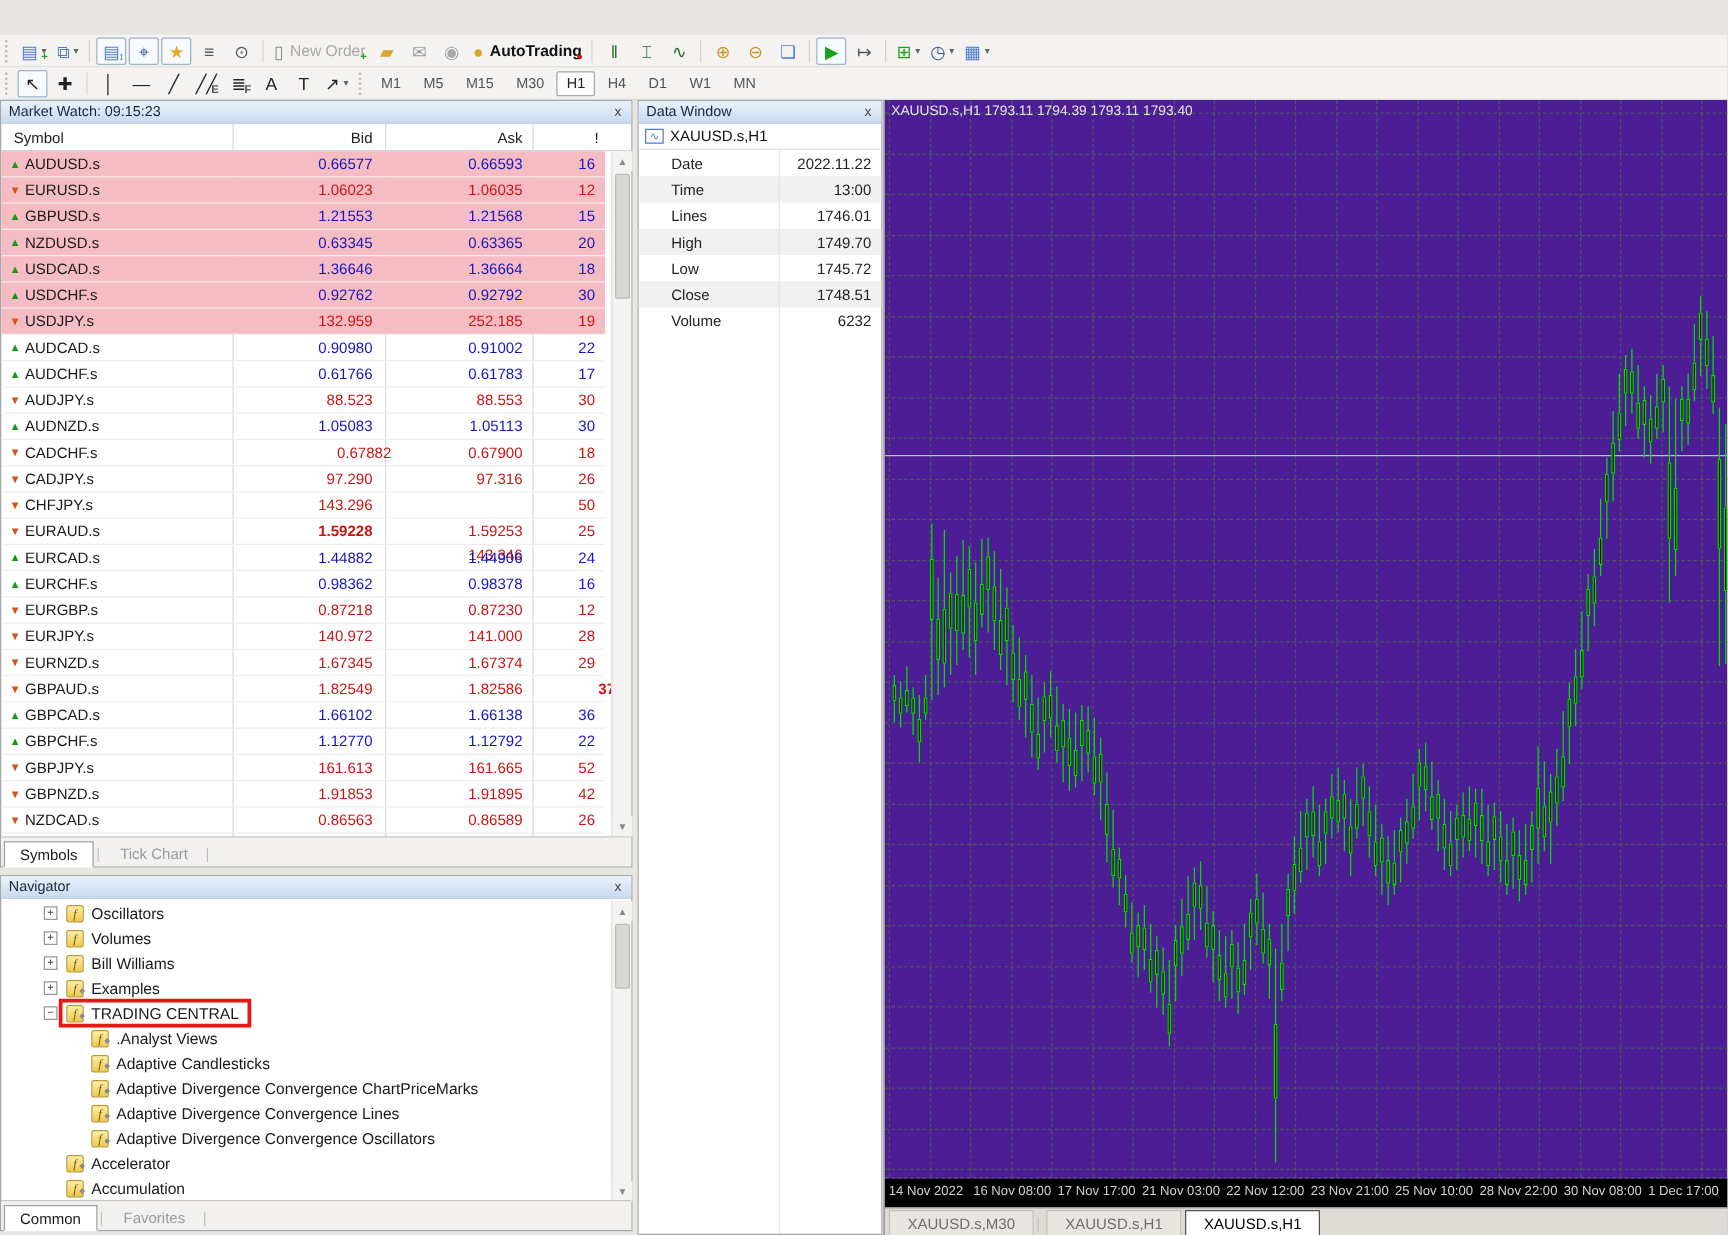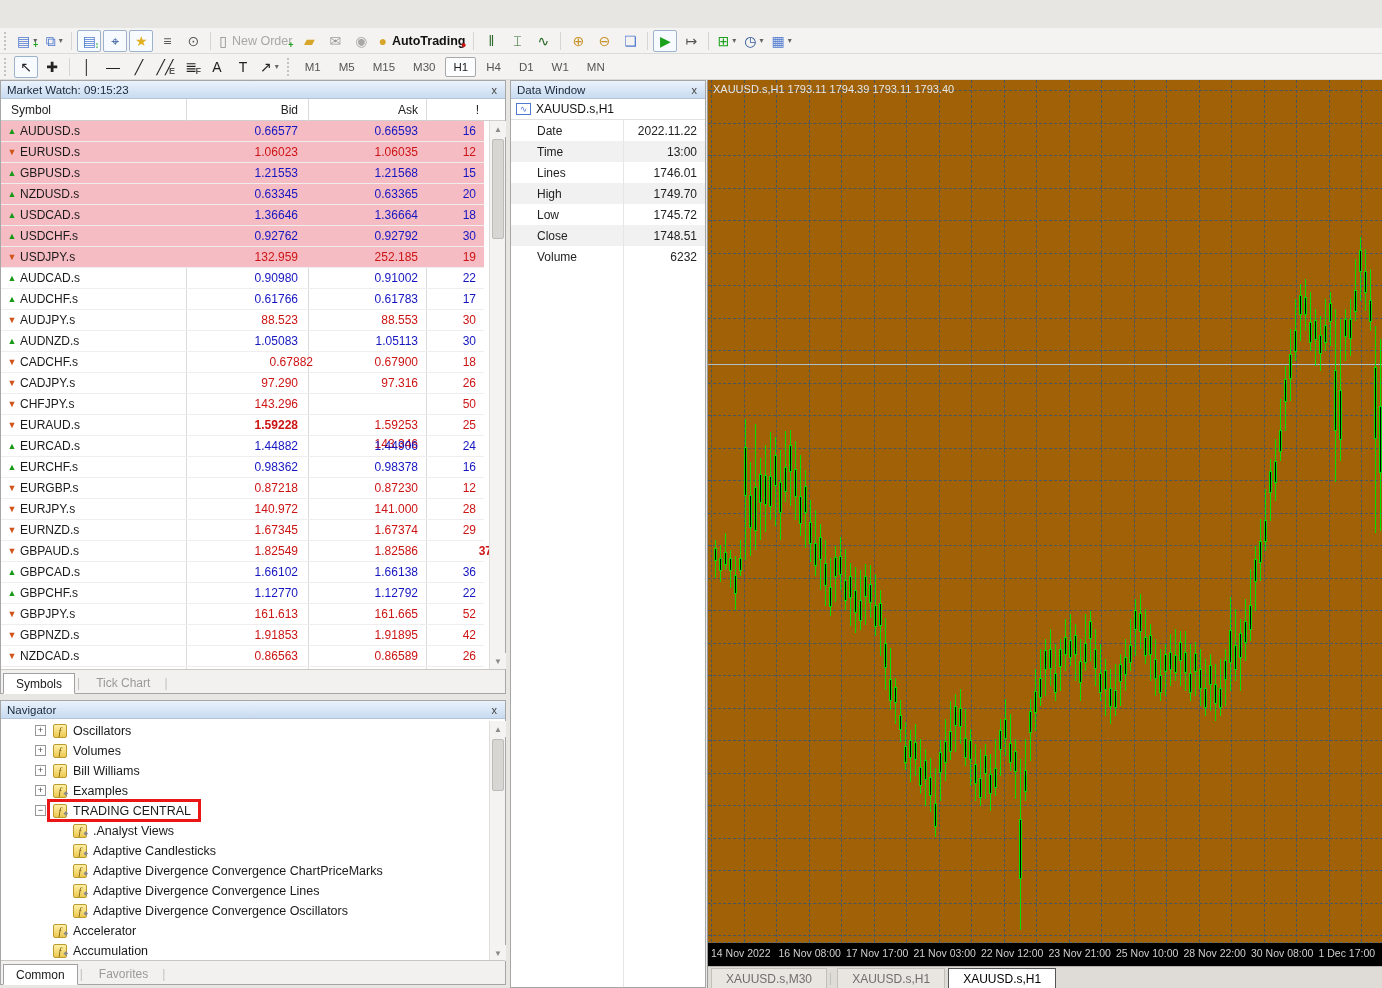--- a/index.html
+++ b/index.html
@@ -56,21 +56,21 @@
   .dw-sep{position:absolute;top:39px;bottom:0;left:112px;width:1px;background:#e6e6e6;}
   
   .nav-items{position:absolute;left:0;top:20px;width:480px;}
   .nav-item{position:relative;height:20px;display:flex;align-items:center;font-size:12.5px;color:#1a1a1a;}
   .expander{position:absolute;width:11px;height:11px;border:1px solid #979797;background:#fff;font-size:9px;line-height:9px;text-align:center;color:#444;}
   .ficon{position:absolute;width:14px;height:14px;border:1px solid #bb9a2e;border-radius:2px;background:linear-gradient(#ffefa8,#ecc94f);color:#7a5b10;font-size:10px;line-height:13px;text-align:center;font-family:"Liberation Serif",serif;font-style:italic;}
   .ficon .fx{position:absolute;right:-2px;bottom:-3px;font-size:6px;color:#8a8a8a;font-style:normal;}
   .nav-label{position:absolute;top:0;height:100%;display:flex;align-items:center;}
   .redbox{position:absolute;border:3px solid #ea1515;z-index:5;}
   
-  .chart{position:absolute;left:707px;top:80px;width:675px;height:908px;background:#a16207;border-left:1px solid #9a9a9a;}
+  .chart{position:absolute;left:707px;top:80px;width:675px;height:908px;background:#4c1d95;border-left:1px solid #9a9a9a;}
   .plot{position:absolute;left:0;top:0;width:675px;height:863px;overflow:hidden;border-bottom:1px dashed #5c6b72;}
   .gridv{position:absolute;top:0;height:100%;width:1px;border-left:1px dashed #49565d;}
   .gridh{position:absolute;left:0;width:100%;height:1px;border-top:1px dashed #49565d;}
   .priceline{position:absolute;left:0;width:100%;height:1px;background:#aebfc9;}
   .cwick{position:absolute;width:1px;background:#00e000;}
   .cbody{position:absolute;width:3px;border:1px solid #00e000;background:#000;}
   .ohlc-title{position:absolute;left:5px;top:3px;color:#e6e6e6;font-size:11px;z-index:4;}
   .axis{position:absolute;left:0;top:863px;width:675px;height:23px;background:#000;}
   .axis-label{position:absolute;top:4px;color:#cfcfcf;font-size:10.5px;white-space:nowrap;}
   .ctabs{position:absolute;left:0;top:886px;width:675px;height:22px;background:#dfdcd7;border-top:1px solid #b5b3af;display:flex;align-items:flex-end;font-size:12px;}

